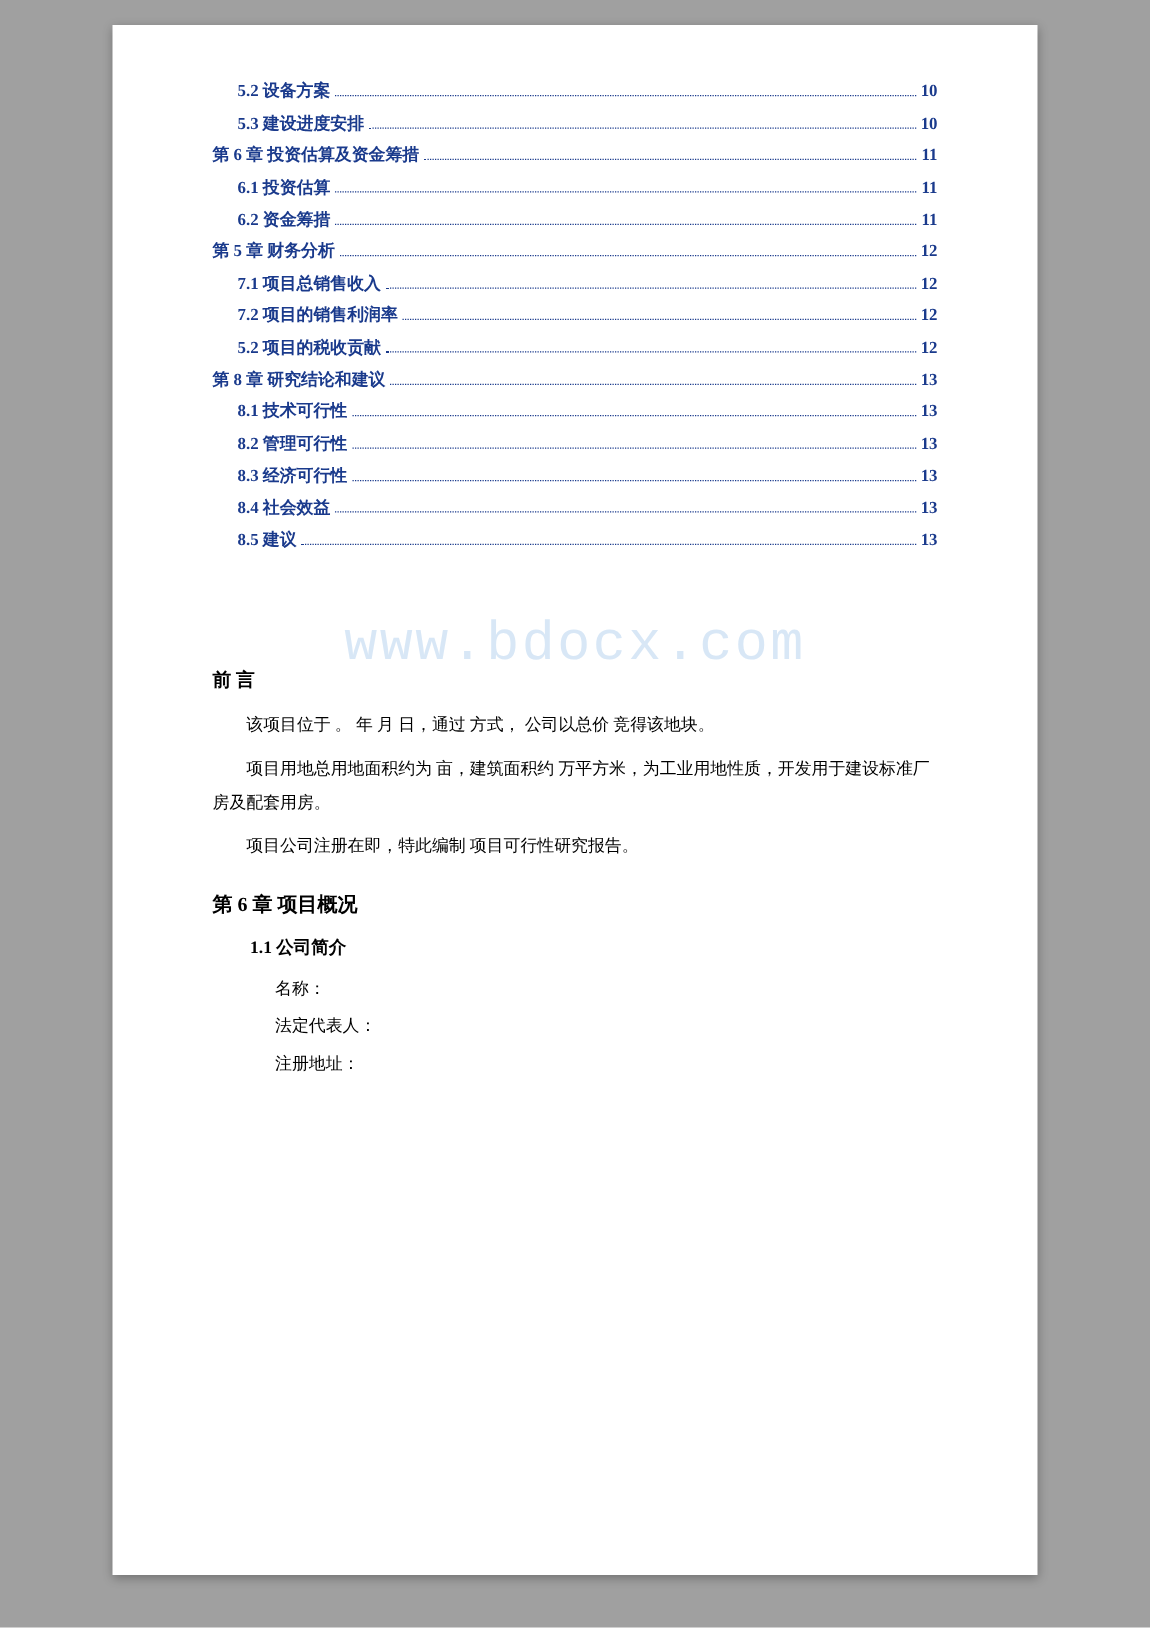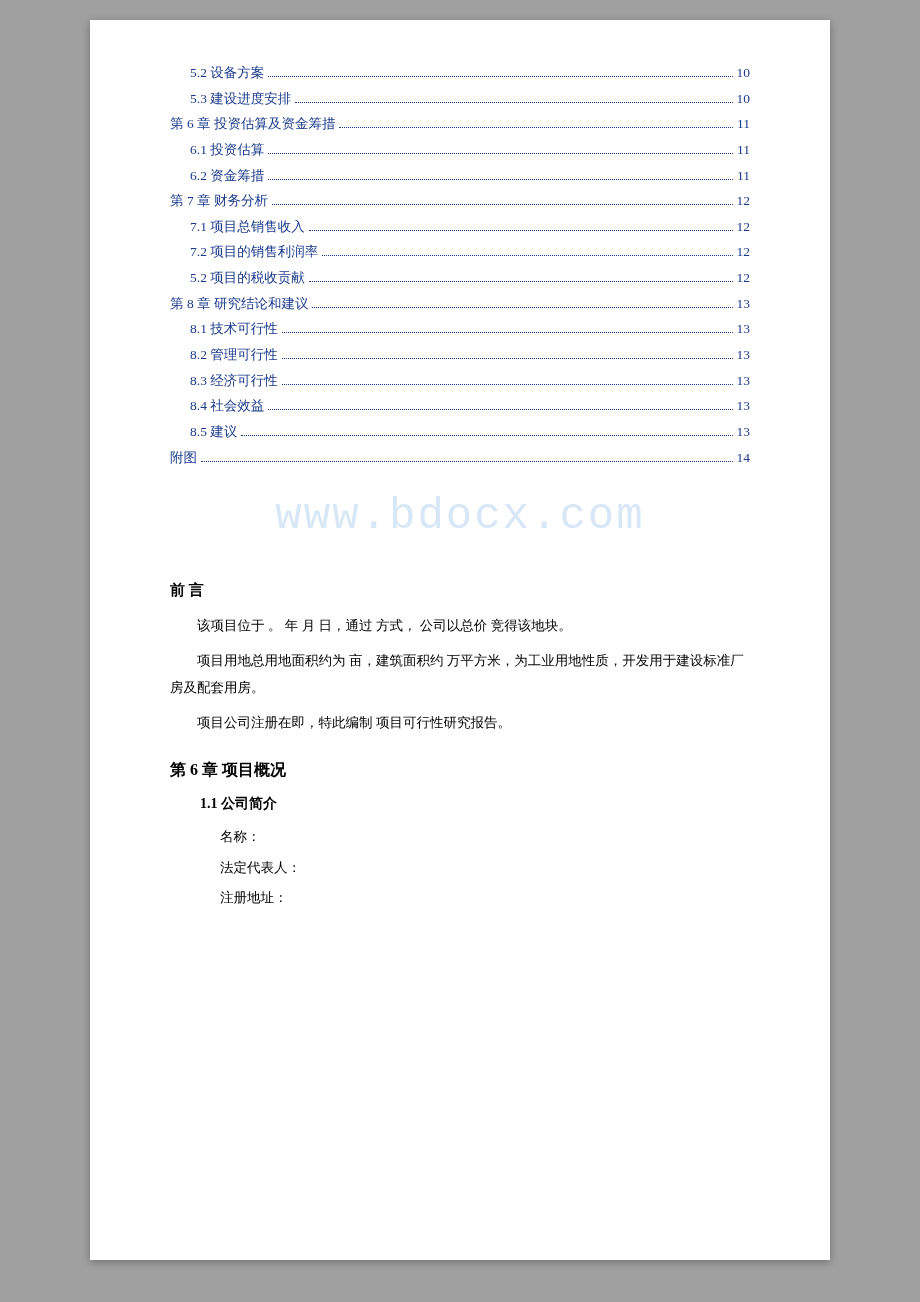--- a/index.html
+++ b/index.html
@@ -36,21 +36,22 @@
       color: rgba(100, 160, 220, 0.25);
       font-family: Liberation Mono, monospace;
       white-space: nowrap;
       pointer-events: none;
       z-index: 10;
       letter-spacing: 2px;
     }
 
     
     .toc-section {
-      margin-bottom: 41px;
+      margin-bottom: 20px;
+      font-weight: bold;
     }
 
     .toc-item {
       display: flex;
       align-items: baseline;
       line-height: 1.9;
       font-size: 13.5px;
     }
 
     .toc-item a, .toc-link {
@@ -157,21 +158,21 @@
           <span class="toc-link" style="color: rgb(26, 58, 140); text-decoration: none;">6.1   投资估算</span>
           <span class="toc-dots"></span>
           <span class="toc-page">11</span>
         </div>
         <div class="toc-item toc-indent-1">
           <span class="toc-link" style="color: rgb(26, 58, 140); text-decoration: none;">6.2   资金筹措</span>
           <span class="toc-dots"></span>
           <span class="toc-page">11</span>
         </div>
         <div class="toc-item toc-chapter">
-          <span class="toc-link" style="color: rgb(26, 58, 140); text-decoration: none;">第 7 章   财务分析</span>
+          <span class="toc-link" style="color: rgb(26, 58, 140); text-decoration: none;">第 5 章   财务分析</span>
           <span class="toc-dots"></span>
           <span class="toc-page">12</span>
         </div>
         <div class="toc-item toc-indent-1">
           <span class="toc-link" style="color: rgb(26, 58, 140); text-decoration: none;">7.1   项目总销售收入</span>
           <span class="toc-dots"></span>
           <span class="toc-page">12</span>
         </div>
         <div class="toc-item toc-indent-1">
           <span class="toc-link" style="color: rgb(26, 58, 140); text-decoration: none;">7.2   项目的销售利润率</span>
@@ -205,25 +206,20 @@
         </div>
         <div class="toc-item toc-indent-1">
           <span class="toc-link" style="color: rgb(26, 58, 140); text-decoration: none;">8.4   社会效益</span>
           <span class="toc-dots"></span>
           <span class="toc-page">13</span>
         </div>
         <div class="toc-item toc-indent-1">
           <span class="toc-link" style="color: rgb(26, 58, 140); text-decoration: none;">8.5   建议</span>
           <span class="toc-dots"></span>
           <span class="toc-page">13</span>
-        </div>
-        <div class="toc-item toc-chapter">
-          <span class="toc-link" style="color: rgb(26, 58, 140); text-decoration: none;">附图</span>
-          <span class="toc-dots"></span>
-          <span class="toc-page">14</span>
         </div>
       </div>
   </div>
 
   <div class="section-divider"></div>
 
   <div>
     <div class="preface-title">前 言</div>
     <div id="preface-paragraphs">
         <div class="body-paragraph">该项目位于 。 年 月 日，通过 方式，  公司以总价 竞得该地块。</div>

